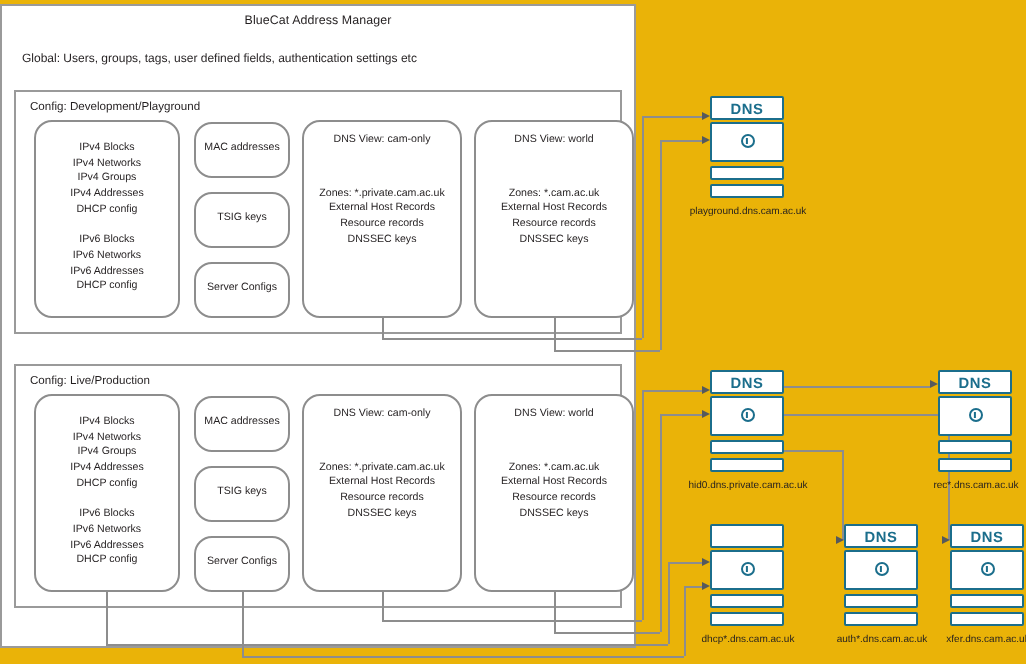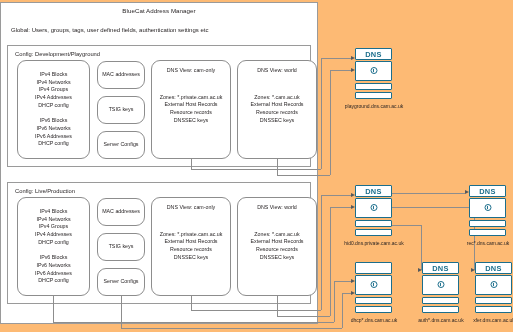--- a/index.html
+++ b/index.html
@@ -9,21 +9,21 @@
   }
   body {
     font-family: "Liberation Sans", sans-serif;
     color: #231f20;
   }
   #stage {
     position: relative;
     width: 513px;
     height: 332px;
     overflow: hidden;
-    background: #fdba74;
+    background: #eab308;
   }
   .abs { position: absolute; }
 
   
   .bam-box {
     left: 0px; top: 2px;
     width: 318px; height: 322px;
     border: 1px solid #9a9a9a;
     background: #ffffff;
     box-sizing: border-box;

